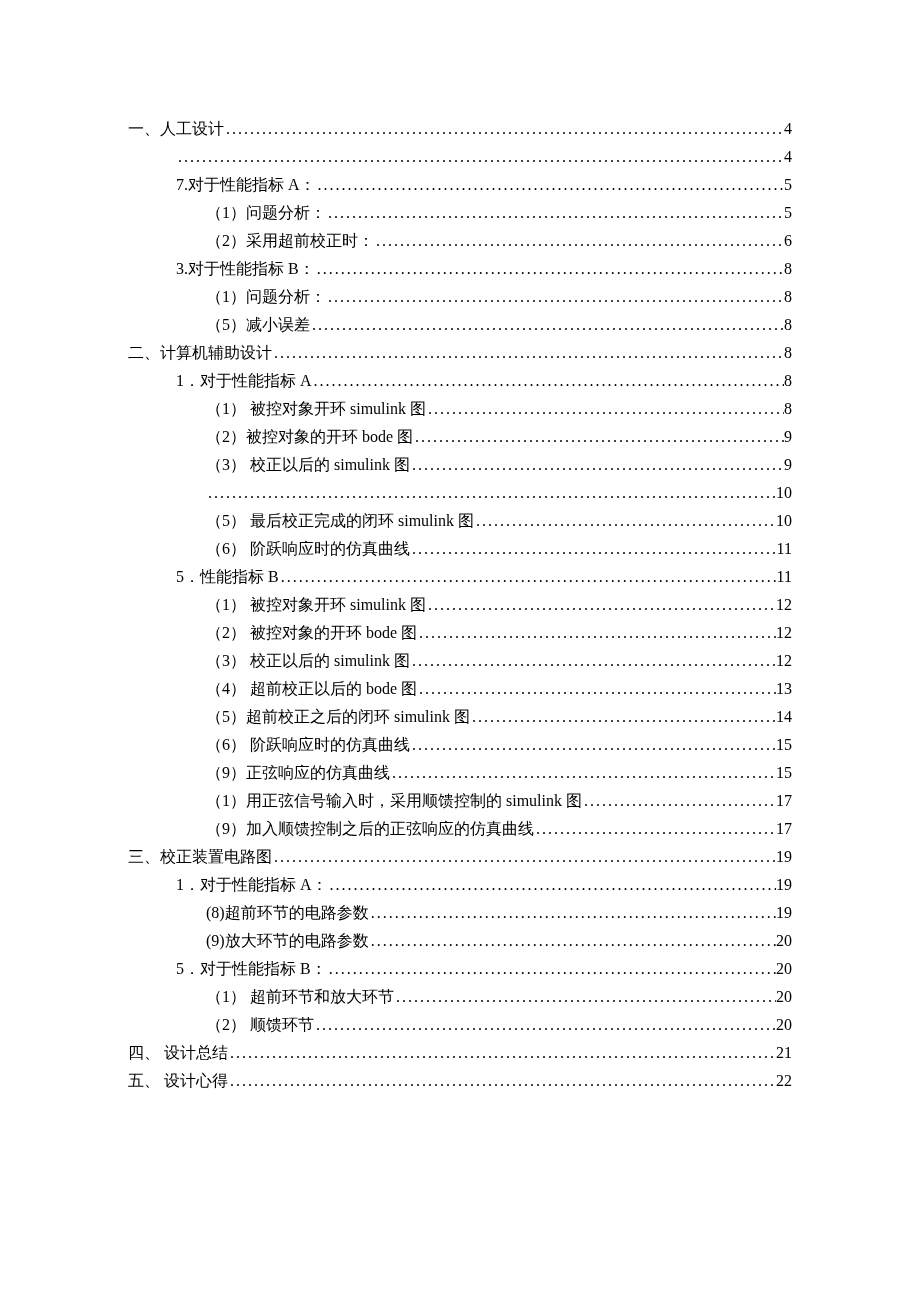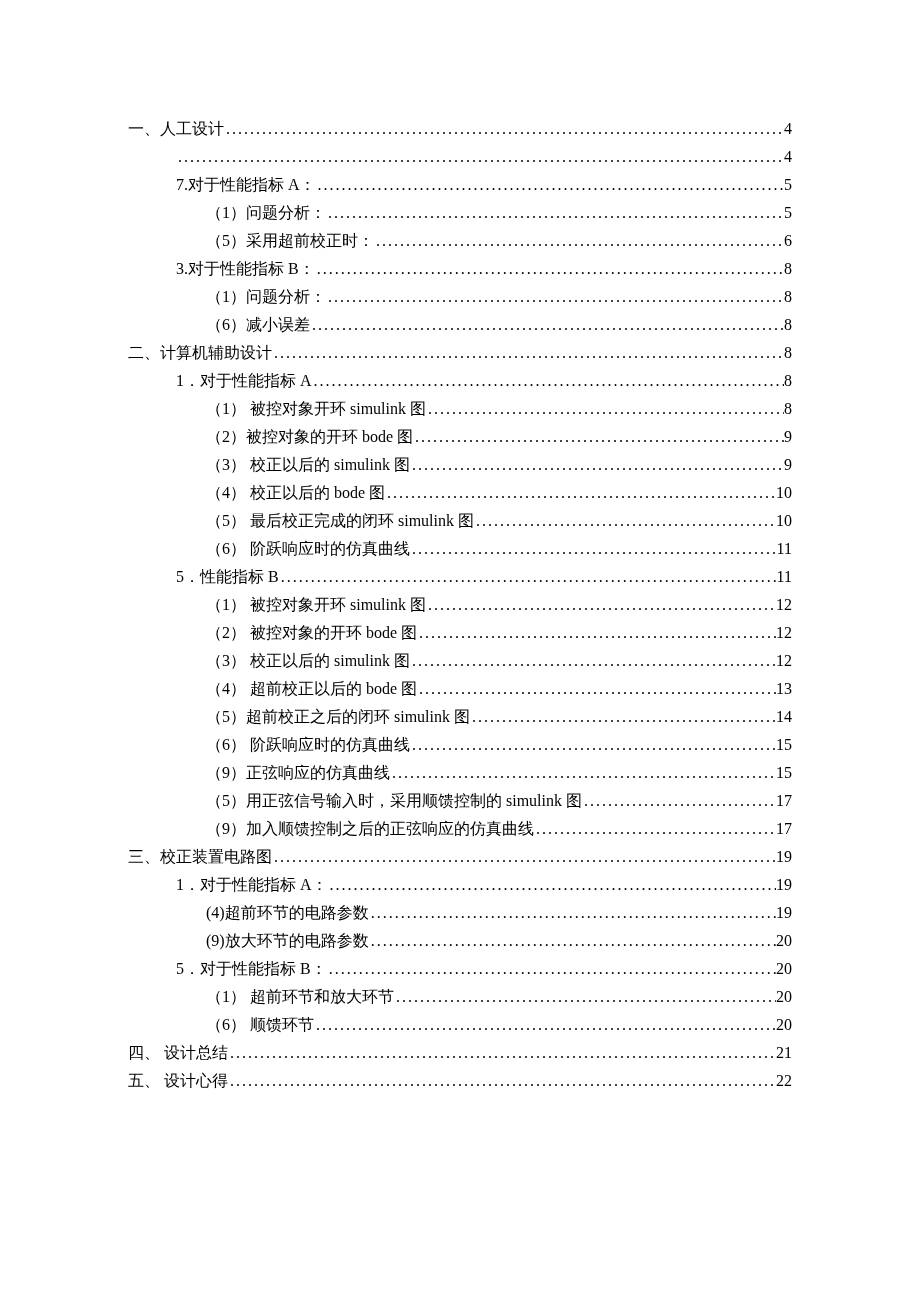--- a/index.html
+++ b/index.html
@@ -58,36 +58,36 @@
       <span class="toc-text">7.对于性能指标 A：</span>
       <span class="toc-leader">................................................................................................................................................................................................</span>
       <span class="toc-page">5</span>
     </div>
     <div class="toc-line indent-2">
       <span class="toc-text">（1）问题分析：</span>
       <span class="toc-leader">................................................................................................................................................................................................</span>
       <span class="toc-page">5</span>
     </div>
     <div class="toc-line indent-2">
-      <span class="toc-text">（5）采用超前校正时：</span>
+      <span class="toc-text">（2）采用超前校正时：</span>
       <span class="toc-leader">................................................................................................................................................................................................</span>
       <span class="toc-page">6</span>
     </div>
     <div class="toc-line indent-1">
       <span class="toc-text">3.对于性能指标 B：</span>
       <span class="toc-leader">................................................................................................................................................................................................</span>
       <span class="toc-page">8</span>
     </div>
     <div class="toc-line indent-2">
       <span class="toc-text">（1）问题分析：</span>
       <span class="toc-leader">................................................................................................................................................................................................</span>
       <span class="toc-page">8</span>
     </div>
     <div class="toc-line indent-2">
-      <span class="toc-text">（6）减小误差</span>
+      <span class="toc-text">（5）减小误差</span>
       <span class="toc-leader">................................................................................................................................................................................................</span>
       <span class="toc-page">8</span>
     </div>
     <div class="toc-line indent-0">
       <span class="toc-text">二、计算机辅助设计</span>
       <span class="toc-leader">................................................................................................................................................................................................</span>
       <span class="toc-page">8</span>
     </div>
     <div class="toc-line indent-1">
       <span class="toc-text">1．对于性能指标 A </span>
@@ -103,21 +103,20 @@
       <span class="toc-text">（2）被控对象的开环 bode 图</span>
       <span class="toc-leader">................................................................................................................................................................................................</span>
       <span class="toc-page">9</span>
     </div>
     <div class="toc-line indent-2">
       <span class="toc-text">（3） 校正以后的 simulink 图</span>
       <span class="toc-leader">................................................................................................................................................................................................</span>
       <span class="toc-page">9</span>
     </div>
     <div class="toc-line indent-2">
-      <span class="toc-text">（4） 校正以后的 bode 图</span>
       <span class="toc-leader">................................................................................................................................................................................................</span>
       <span class="toc-page">10</span>
     </div>
     <div class="toc-line indent-2">
       <span class="toc-text">（5） 最后校正完成的闭环 simulink 图</span>
       <span class="toc-leader">................................................................................................................................................................................................</span>
       <span class="toc-page">10</span>
     </div>
     <div class="toc-line indent-2">
       <span class="toc-text">（6） 阶跃响应时的仿真曲线</span>
@@ -158,61 +157,61 @@
       <span class="toc-text">（6） 阶跃响应时的仿真曲线</span>
       <span class="toc-leader">................................................................................................................................................................................................</span>
       <span class="toc-page">15</span>
     </div>
     <div class="toc-line indent-2">
       <span class="toc-text">（9）正弦响应的仿真曲线</span>
       <span class="toc-leader">................................................................................................................................................................................................</span>
       <span class="toc-page">15</span>
     </div>
     <div class="toc-line indent-2">
-      <span class="toc-text">（5）用正弦信号输入时，采用顺馈控制的 simulink 图</span>
+      <span class="toc-text">（1）用正弦信号输入时，采用顺馈控制的 simulink 图</span>
       <span class="toc-leader">................................................................................................................................................................................................</span>
       <span class="toc-page">17</span>
     </div>
     <div class="toc-line indent-2">
       <span class="toc-text">（9）加入顺馈控制之后的正弦响应的仿真曲线</span>
       <span class="toc-leader">................................................................................................................................................................................................</span>
       <span class="toc-page">17</span>
     </div>
     <div class="toc-line indent-0">
       <span class="toc-text">三、校正装置电路图</span>
       <span class="toc-leader">................................................................................................................................................................................................</span>
       <span class="toc-page">19</span>
     </div>
     <div class="toc-line indent-1">
       <span class="toc-text">1．对于性能指标 A：</span>
       <span class="toc-leader">................................................................................................................................................................................................</span>
       <span class="toc-page">19</span>
     </div>
     <div class="toc-line indent-2">
-      <span class="toc-text">(4)超前环节的电路参数</span>
+      <span class="toc-text">(8)超前环节的电路参数</span>
       <span class="toc-leader">................................................................................................................................................................................................</span>
       <span class="toc-page">19</span>
     </div>
     <div class="toc-line indent-2">
       <span class="toc-text">(9)放大环节的电路参数</span>
       <span class="toc-leader">................................................................................................................................................................................................</span>
       <span class="toc-page">20</span>
     </div>
     <div class="toc-line indent-1">
       <span class="toc-text">5．对于性能指标 B：</span>
       <span class="toc-leader">................................................................................................................................................................................................</span>
       <span class="toc-page">20</span>
     </div>
     <div class="toc-line indent-2">
       <span class="toc-text">（1） 超前环节和放大环节</span>
       <span class="toc-leader">................................................................................................................................................................................................</span>
       <span class="toc-page">20</span>
     </div>
     <div class="toc-line indent-2">
-      <span class="toc-text">（6） 顺馈环节</span>
+      <span class="toc-text">（2） 顺馈环节</span>
       <span class="toc-leader">................................................................................................................................................................................................</span>
       <span class="toc-page">20</span>
     </div>
     <div class="toc-line indent-0">
       <span class="toc-text">四、 设计总结</span>
       <span class="toc-leader">................................................................................................................................................................................................</span>
       <span class="toc-page">21</span>
     </div>
     <div class="toc-line indent-0">
       <span class="toc-text">五、 设计心得</span>

